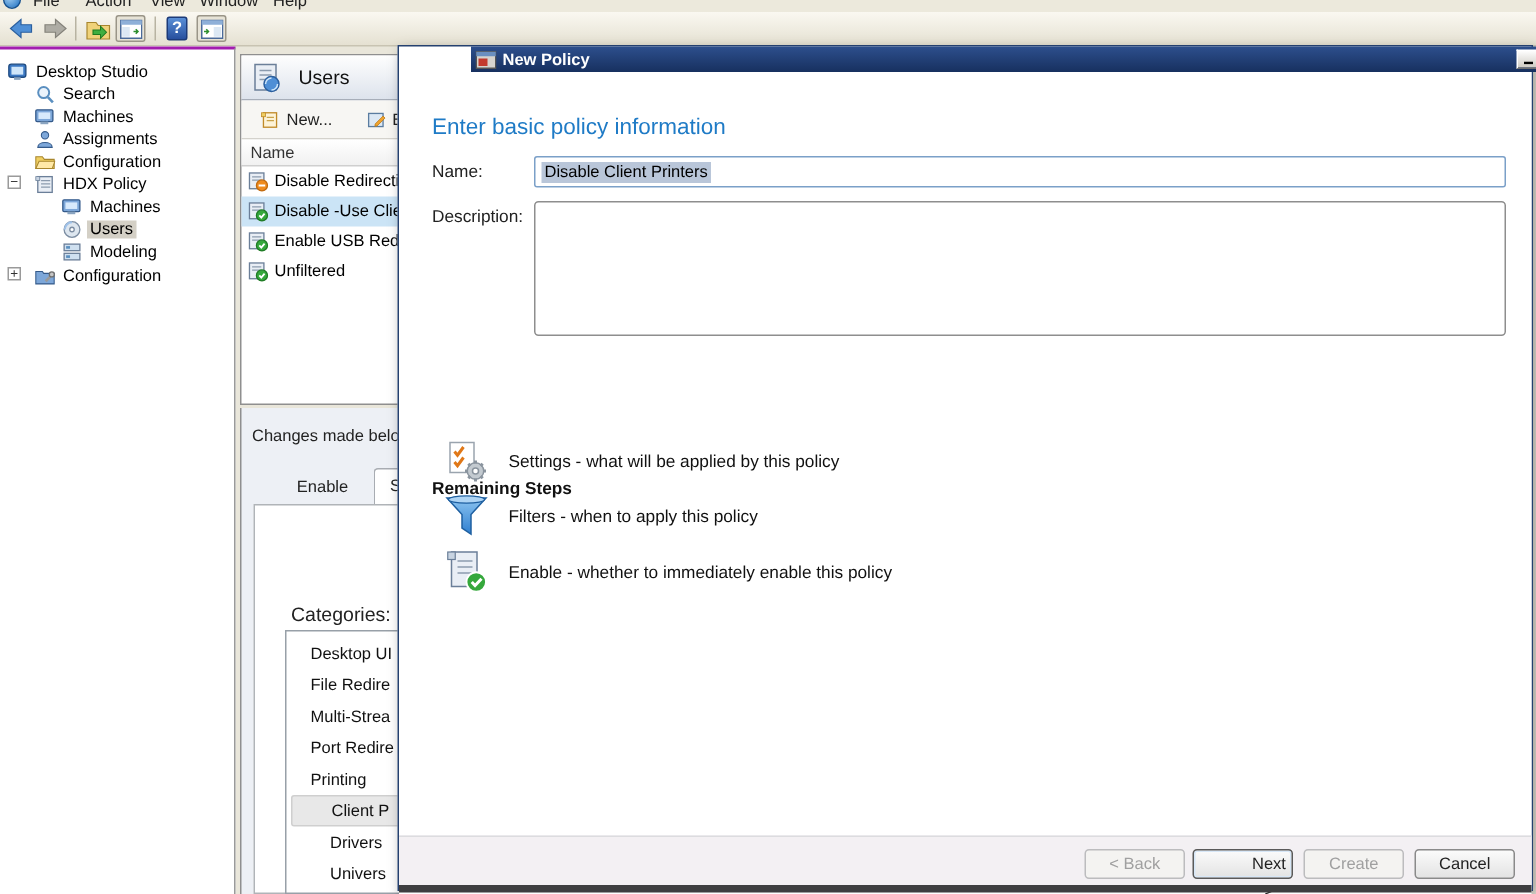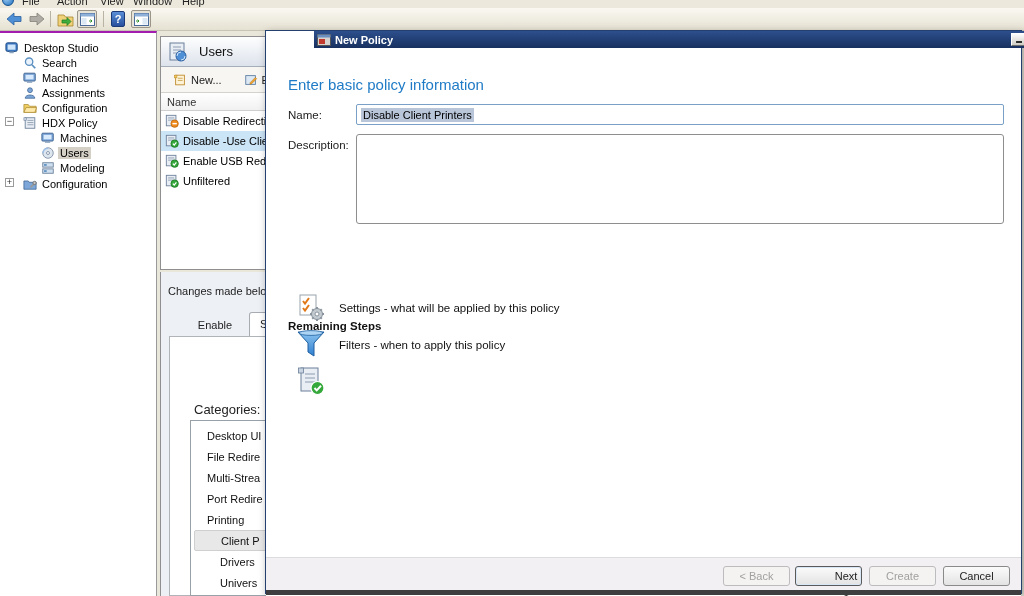--- a/index.html
+++ b/index.html
@@ -436,20 +436,21 @@
 
       <svg class="step-ico" style="top:318px" viewBox="0 0 30 30">
         <rect x="5" y="2" width="17" height="23" fill="#e9eef5" stroke="#6b7f99"></rect>
         <rect x="2.5" y="2" width="5" height="5" fill="#c8d4e2" stroke="#6b7f99" stroke-width="0.8"></rect>
         <line x1="9" y1="8" x2="19" y2="8" stroke="#8b9bae"></line>
         <line x1="9" y1="12" x2="19" y2="12" stroke="#8b9bae"></line>
         <line x1="9" y1="16" x2="19" y2="16" stroke="#8b9bae"></line>
         <circle cx="21.5" cy="22" r="6.5" fill="#35a83c" stroke="#fff" stroke-width="1.2"></circle>
         <path d="M18.5 22 l2.2 2.4 L25 19.8" stroke="#fff" stroke-width="2" fill="none"></path>
       </svg>
+      <div class="step-lbl" style="top:328px">Enable - whether to immediately enable this policy</div>
     </div>
 
     <div class="dfooter">
       <div class="fbtn disabled" style="left:457px">&lt; Back</div>
       <div class="fbtn focused" style="left:529px">Next &gt;</div>
       <div class="fbtn disabled" style="left:603px">Create</div>
       <div class="fbtn" style="left:677px">Cancel</div>
     </div>
     <div class="dstrip"></div>
   </div>

